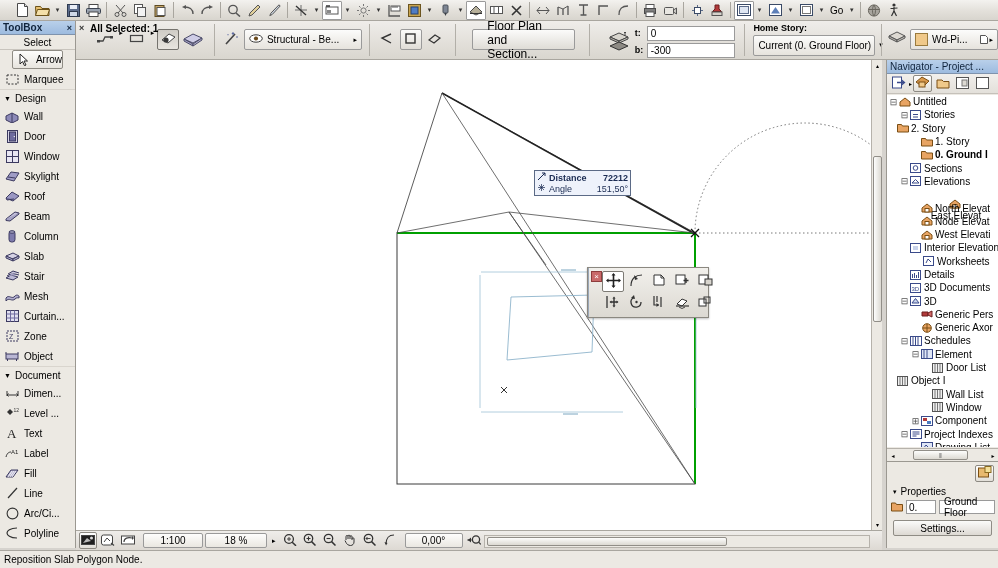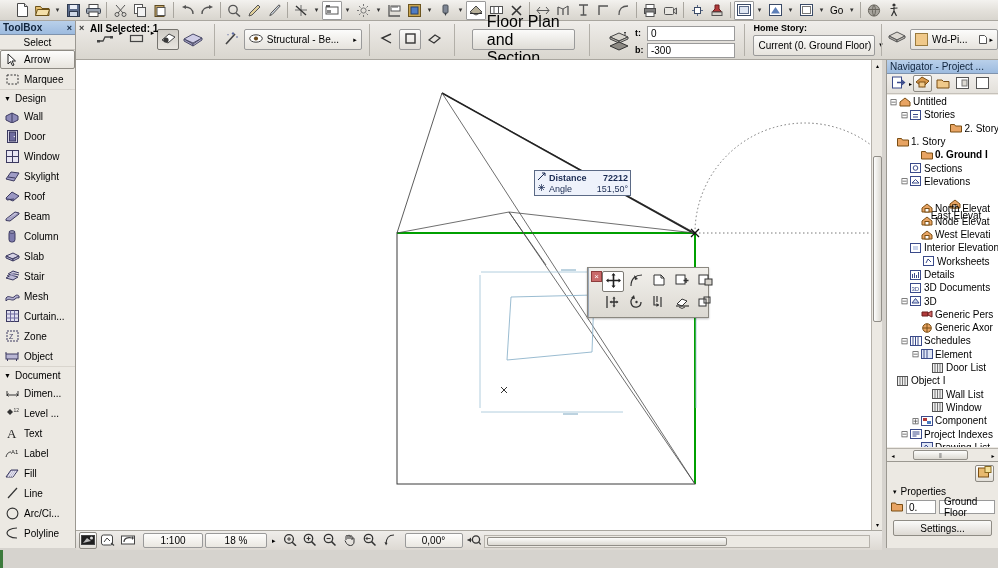--- a/index.html
+++ b/index.html
@@ -58,21 +58,21 @@
   }
   .ib-caret { font-size:7px; margin-left:auto; padding-left:4px; }
   .ib-wide { width:118px; }
   .field-box {
     border:1px solid #9a9a9a; background:#fff; height:15px; width:88px;
     font-size:10px; padding:0 3px; display:flex; align-items:center;
   }
   .tb-label-small { font-size:9px; font-weight:bold; }
   .ib-big-btn {
     height:21px; padding:0 14px; border:1px solid #9a9a9a; border-radius:2px;
-    background:linear-gradient(180deg,#fbfbfa,#dfdcd6); font-size:16px;
+    background:linear-gradient(180deg,#fbfbfa,#dfdcd6); font-size:12px;
     display:flex; align-items:center; justify-content:center;
   }
 
   
   .toolbox {
     position:absolute; left:0; top:21px; width:76px; height:527px;
     background:#ece9e3; border-right:1px solid #9b9891;
   }
   .tbx-title {
     height:14px; background:linear-gradient(180deg,#b9d0ea,#9dbbdf);
@@ -85,21 +85,21 @@
     height:15px; display:flex; align-items:center; justify-content:center;
     font-size:10px; border-bottom:1px solid #c8c4bd;
   }
   .tbx-list { height:494px; overflow:hidden; }
   .tbx-item {
     height:20px; display:flex; align-items:center; gap:4px; padding-left:4px;
     font-size:10px; white-space:nowrap;
   }
   .tbx-item.selected {
     background:linear-gradient(180deg,#fdfdfc,#e7e4de);
-    border:1px solid #8f8c85; border-radius:2px; height:19px; margin:0 0;
+    border:1px solid #8f8c85; border-radius:2px; height:19px; margin:0 12px;
     padding-left:3px;
   }
   .tbx-group {
     height:17px; display:flex; align-items:center; gap:4px; padding-left:4px;
     font-size:10px; font-weight:normal; border-top:1px solid #d9d5ce;
   }
   .tri { font-size:7px; }
   .tbx-ico { width:16px; height:15px; display:flex; align-items:center; justify-content:center; }
 
   
@@ -1032,30 +1032,30 @@
         <div class="tr-row" style="padding-left: 13px;">
           <span class="ex" style="font-size: 9px;">⊟</span>
           <span class="tr-ico">
             <svg width="11" height="10" viewBox="0 0 11 10">
               <rect x="0.5" y="0.5" width="10" height="9" fill="#fff" stroke="#3a4a8a"></rect>
               <path d="M3 7h5M3 4.5h5" stroke="#3a4a8a"></path>
             </svg>
           </span>
           <span class="tr-lbl">Stories</span>
         </div>
-        <div class="tr-row" style=" justify-content: flex-end;">
+        <div class="tr-row" style="">
           <span class="ex"></span>
           <span class="tr-ico">
             <svg width="12" height="10" viewBox="0 0 12 10">
               <path d="M0.5 1.5h4l1 1.5h6V9h-11z" fill="#e8a463" stroke="#7a4e14"></path>
             </svg>
           </span>
           <span class="tr-lbl">2. Story</span>
         </div>
-        <div class="tr-row" style="">
+        <div class="tr-row" style="padding-left: 24px;">
           <span class="ex"></span>
           <span class="tr-ico">
             <svg width="12" height="10" viewBox="0 0 12 10">
               <path d="M0.5 1.5h4l1 1.5h6V9h-11z" fill="#e8a463" stroke="#7a4e14"></path>
             </svg>
           </span>
           <span class="tr-lbl">1. Story</span>
         </div>
         <div class="tr-row sel" style="padding-left: 24px;">
           <span class="ex"></span>
@@ -1401,14 +1401,17 @@
           </svg></span>
     </div>
     <span style="font-size:7px; padding-left:3px;">◂</span>
 
     <div class="bb-hscroll">
       <div class="bb-hthumb"></div>
     </div>
   </div>
 
   <div class="status-green"></div>
+  <div class="statusbar">
+    <span>Reposition Slab Polygon Node.</span>
+  </div>
 
 </div>
 
 </body></html>

